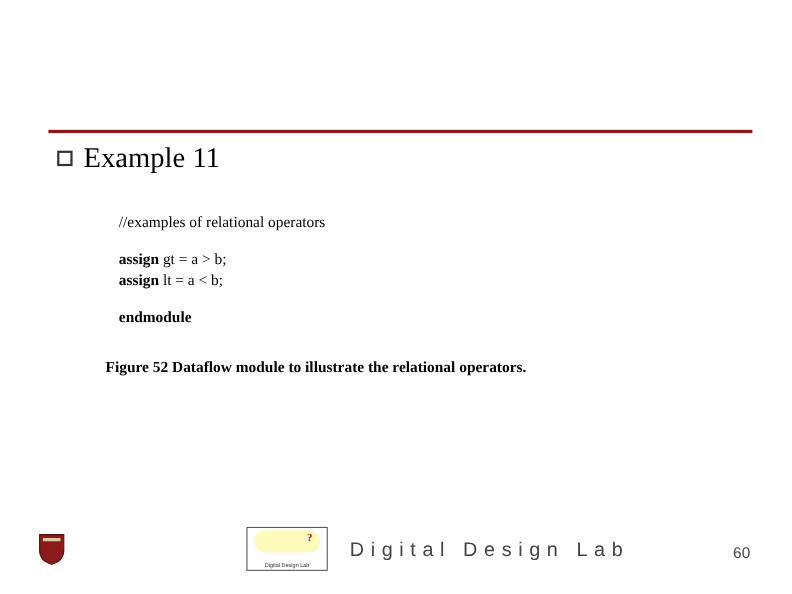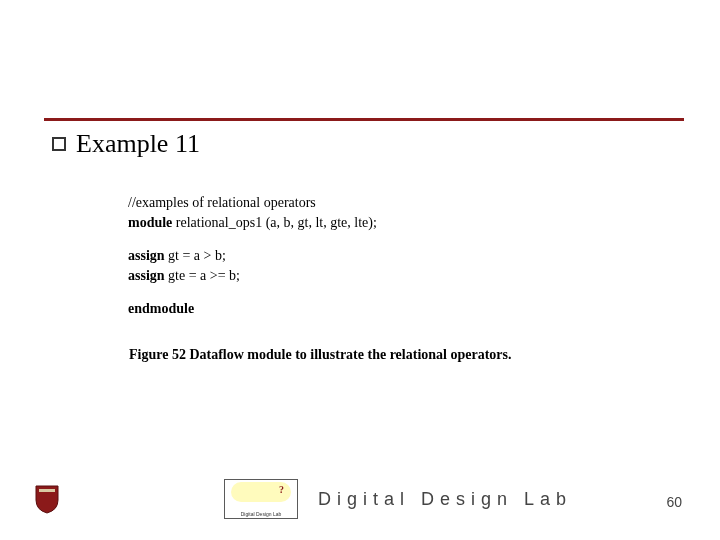--- a/index.html
+++ b/index.html
@@ -34,32 +34,32 @@
     background: #fff;
     margin-top: 8px;
     flex-shrink: 0;
   }
   .title {
     font-size: 26px;
     color: #000;
     font-family: "Times New Roman", serif;
   }
   .code-block {
-    margin-left: 84px;
+    margin-left: 64px;
     margin-top: 34px;
     font-family: "Times New Roman", serif;
     font-size: 14px;
     line-height: 1.4;
     color: #000;
   }
   .code-block .line { white-space: nowrap; }
   .code-block .kw { font-weight: bold; }
   .code-block .gap { height: 14px; }
   .caption {
-    margin-left: 85px;
+    margin-left: 52px;
     margin-top: 28px;
     font-family: "Times New Roman", serif;
     font-size: 14px;
     font-weight: bold;
     color: #000;
   }
   .footer {
     position: absolute;
     bottom: 18px;
     left: 0;
@@ -121,24 +121,23 @@
 
   <div class="hr-top"></div>
 
   <div class="title-row">
     <div class="bullet-box"></div>
     <div class="title">Example 11</div>
   </div>
 
   <div class="code-block">
     <div class="line">//examples of relational operators</div>
-    <div class="line"><span class="kw">module</span><span> relational_ops1 (a, b, gt, lt, gte, lte);</span></div>
     <div class="gap"></div>
     <div class="line"><span class="kw">assign</span><span> gt = a &gt; b;</span></div>
-    <div class="line"><span class="kw">assign</span><span> gte = a &gt;= b;</span></div>
+    <div class="line"><span class="kw">assign</span><span> lt = a &lt; b;</span></div>
     <div class="gap"></div>
     <div class="line"><span class="kw">endmodule</span></div>
   </div>
 
   <div class="caption">Figure 52 Dataflow module to illustrate the relational operators.</div>
 
   <div class="footer">
     <svg class="shield" viewBox="0 0 26 30">
       <path d="M2 2 H24 V16 Q24 26 13 29 Q2 26 2 16 Z" fill="#8b1a1a" stroke="#5a0f0f" stroke-width="1"></path>
       <path d="M5 5 H21 V8 H5 Z" fill="#d9c9a3"></path>

